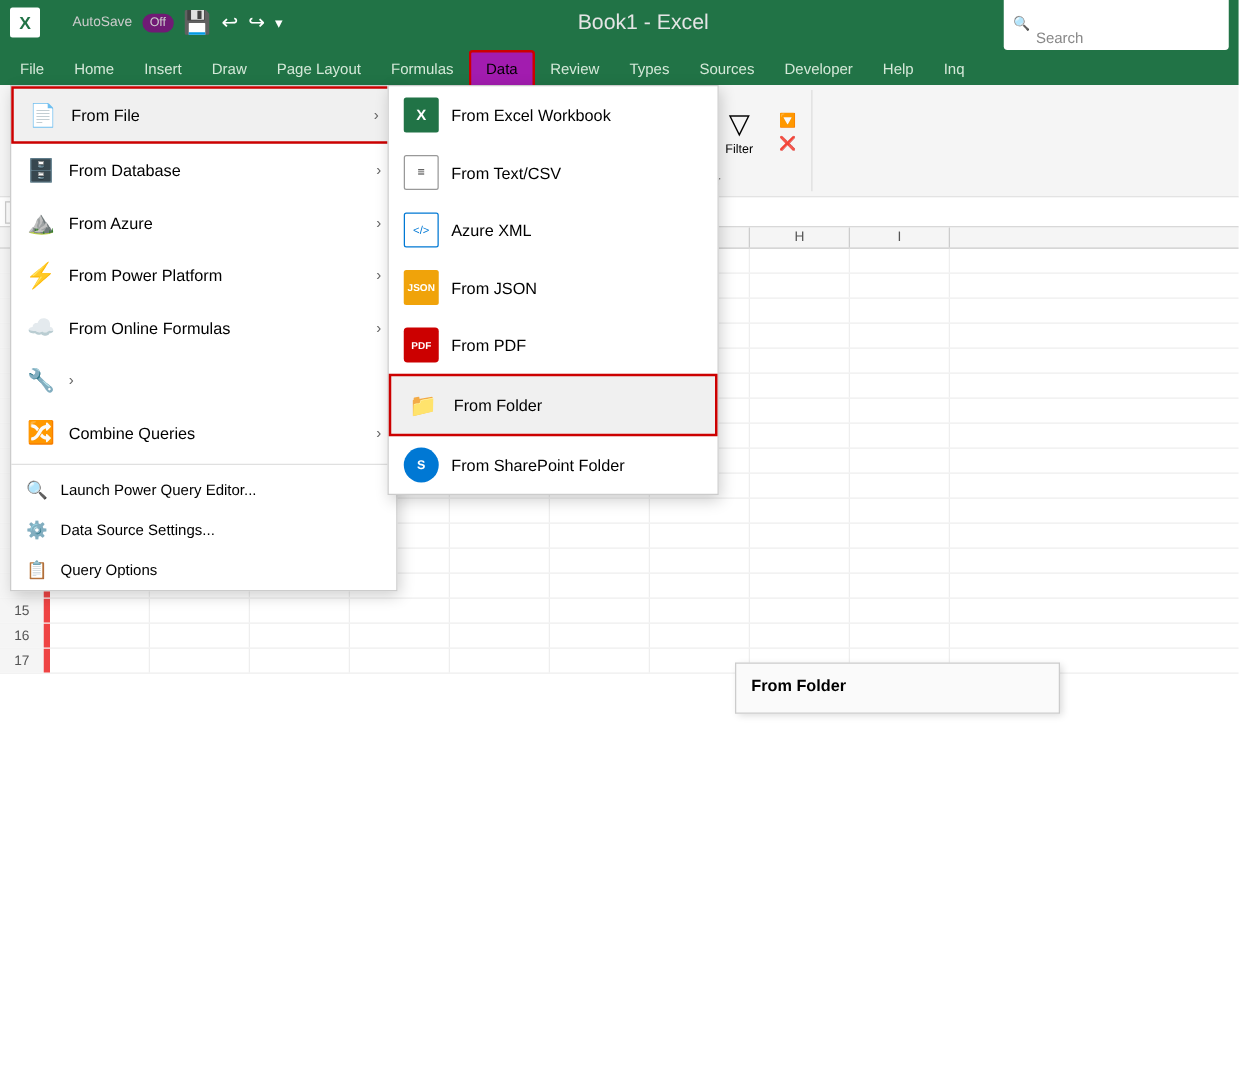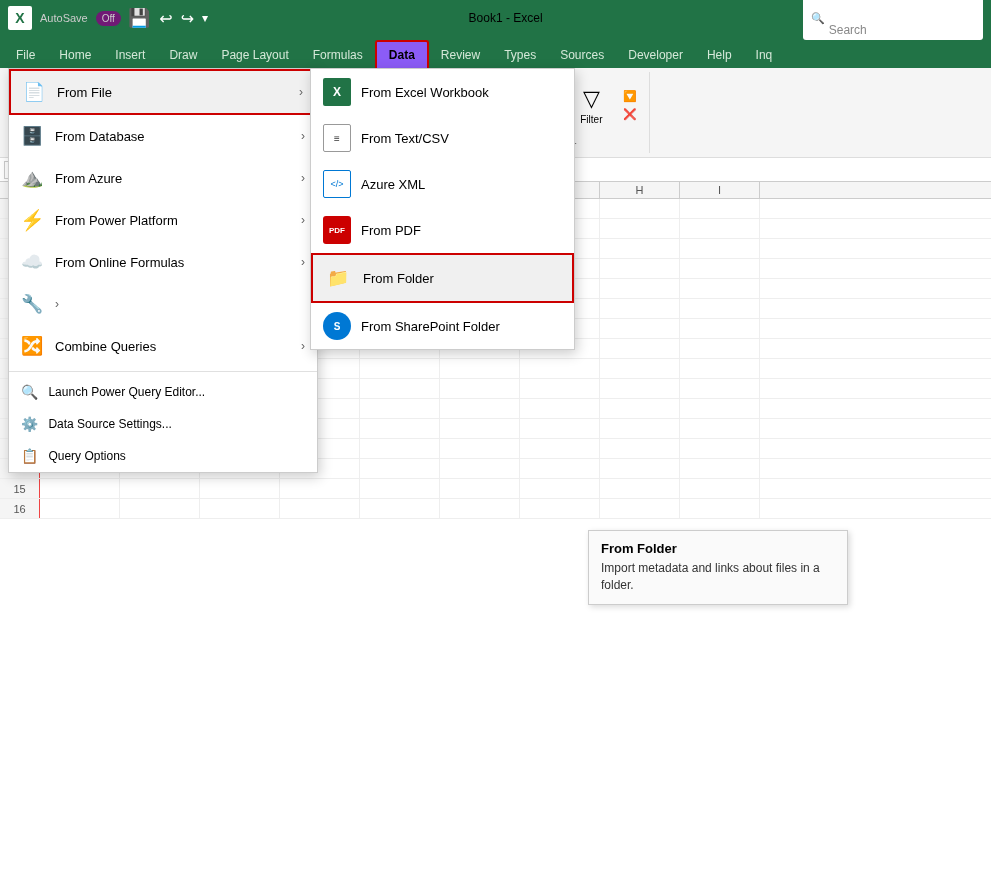--- a/index.html
+++ b/index.html
@@ -5,37 +5,37 @@
     * { box-sizing: border-box; margin: 0; padding: 0; }
     body { font-family: 'Segoe UI', Arial, sans-serif; font-size: 12px; background: #fff; width: 991px; height: 873px; overflow: hidden; }
 
     
     .title-bar {
       display: flex; align-items: center; background: #217346; color: white;
       height: 36px; padding: 0 8px; gap: 8px;
     }
     .title-bar-logo { width: 24px; height: 24px; background: #fff; border-radius: 2px; display: flex; align-items: center; justify-content: center; }
     .title-bar-logo span { color: #217346; font-weight: bold; font-size: 14px; }
-    .autosave-label { color: #ccc; font-size: 11px; }
+    .autosave-label { color: #ccc; font-size: 11px; margin-left: 18px; }
     .autosave-toggle { background: #701a75; border-radius: 10px; padding: 2px 6px; font-size: 10px; color: #ccc; }
-    .title-bar-title { flex: 1; text-align: center; font-size: 12px; color: #000000; }
+    .title-bar-title { flex: 1; text-align: center; font-size: 17px; color: #e5e5e5; }
     .title-bar-search {
       display: flex; align-items: center; background: white; border-radius: 3px;
       padding: 3px 8px; gap: 4px; width: 180px;
     }
     .title-bar-search span { color: #888; font-size: 11px; }
 
     
     .ribbon-tabs {
       display: flex; align-items: flex-end; background: #217346; height: 32px; padding: 0 4px;
     }
     .ribbon-tab {
       padding: 6px 12px; font-size: 12px; color: #d4e8d8; cursor: pointer; border-radius: 3px 3px 0 0;
     }
-    .ribbon-tab.active { background: #8b5cf6; color: #000; font-weight: 700; border: 2px solid #c00; border-bottom: none; }
+    .ribbon-tab.active { background: #a21caf; color: #000; font-weight: 400; border: 2px solid #c00; border-bottom: none; }
 
     
     .ribbon {
       background: #f5f5f5; border-bottom: 1px solid #ddd;
       display: flex; align-items: stretch; padding: 4px 0; height: 90px;
     }
     .ribbon-group {
       display: flex; flex-direction: column; align-items: center; justify-content: center;
       padding: 2px 8px; border-right: 1px solid #ddd; gap: 2px;
     }
@@ -69,21 +69,21 @@
     .formula-bar {
       display: flex; align-items: center; background: #fff;
       border-bottom: 1px solid #ccc; height: 24px; padding: 0 4px; gap: 4px; font-size: 12px;
     }
     .name-box { width: 60px; border: 1px solid #ccc; padding: 1px 4px; font-size: 12px; }
     .col-headers { display: flex; background: #f5f5f5; border-bottom: 1px solid #ccc; }
     .row-header-spacer { width: 40px; border-right: 1px solid #ccc; }
     .col-header { width: 80px; text-align: center; padding: 2px 0; font-size: 11px; border-right: 1px solid #ccc; color: #555; }
     .sheet-rows { flex: 1; }
     .sheet-row { display: flex; border-bottom: 1px solid #eee; height: 20px; }
-    .row-num { width: 40px; background: #f5f5f5; border-right: 1px solid #ef4444; text-align: center; font-size: 11px; color: #555; line-height: 20px; }
+    .row-num { width: 40px; background: #f5f5f5; border-right: 5px solid #ef4444; text-align: center; font-size: 11px; color: #555; line-height: 20px; }
     .sheet-cell { width: 80px; border-right: 1px solid #eee; }
 
     
     .get-data-menu {
       position: absolute; top: 68px; left: 8px;
       background: white; border: 1px solid #ccc;
       box-shadow: 2px 4px 12px rgba(0,0,0,0.2);
       width: 310px; z-index: 100;
     }
     .menu-item {
@@ -458,20 +458,32 @@
         <div class="sheet-cell"></div>
         <div class="sheet-cell"></div>
         <div class="sheet-cell"></div>
         <div class="sheet-cell"></div>
         <div class="sheet-cell"></div>
         <div class="sheet-cell"></div>
         <div class="sheet-cell"></div>
         <div class="sheet-cell"></div>
         <div class="sheet-cell"></div>
       </div>
+    <div class="sheet-row">
+        <div class="row-num">17</div>
+        <div class="sheet-cell"></div>
+        <div class="sheet-cell"></div>
+        <div class="sheet-cell"></div>
+        <div class="sheet-cell"></div>
+        <div class="sheet-cell"></div>
+        <div class="sheet-cell"></div>
+        <div class="sheet-cell"></div>
+        <div class="sheet-cell"></div>
+        <div class="sheet-cell"></div>
+      </div>
   </div>
 </div>
 
 <div class="get-data-menu">
 
   <div class="menu-item highlighted">
     <div class="menu-icon icon-gray">📄</div>
     <span class="menu-label">From File</span>
     <span class="chevron">›</span>
   </div>
@@ -538,33 +550,36 @@
   <div class="sub-menu-item">
     <div class="sub-icon" style="border:1px solid #999; border-radius:2px; font-size:10px; color:#333;">≡</div>
     <span>From Text/CSV</span>
   </div>
 
   <div class="sub-menu-item">
     <div class="sub-icon" style="border:1px solid #0078d4; border-radius:2px; font-size:9px; color:#0078d4;">&lt;/&gt;</div>
     <span>Azure XML</span>
   </div>
 
+  <div class="sub-menu-item">
+    <div class="sub-icon" style="background:#f0a30a; border-radius:2px; font-size:8px; color:white; font-weight:bold;">JSON</div>
+    <span>From JSON</span>
+  </div>
 
   <div class="sub-menu-item">
     <div class="sub-icon" style="background:#c00; border-radius:3px; font-size:8px; color:white; font-weight:bold;">PDF</div>
     <span>From PDF</span>
   </div>
 
   <div class="sub-menu-item highlighted" style="border: 2px solid #c00;">
     <div class="sub-icon" style="font-size:18px; color:#f0a30a;">📁</div>
     <span>From Folder</span>
   </div>
 
   <div class="sub-menu-item">
     <div class="sub-icon" style="background:#0078d4; border-radius:50%; font-size:10px; color:white; font-weight:bold;">S</div>
     <span>From SharePoint Folder</span>
   </div>
 </div>
 
 <div class="tooltip-box">
   <div class="tooltip-title">From Folder</div>
-  <div class="tooltip-desc">Import metadata and links about files in a folder.</div>
 </div>
 
 </body></html>

